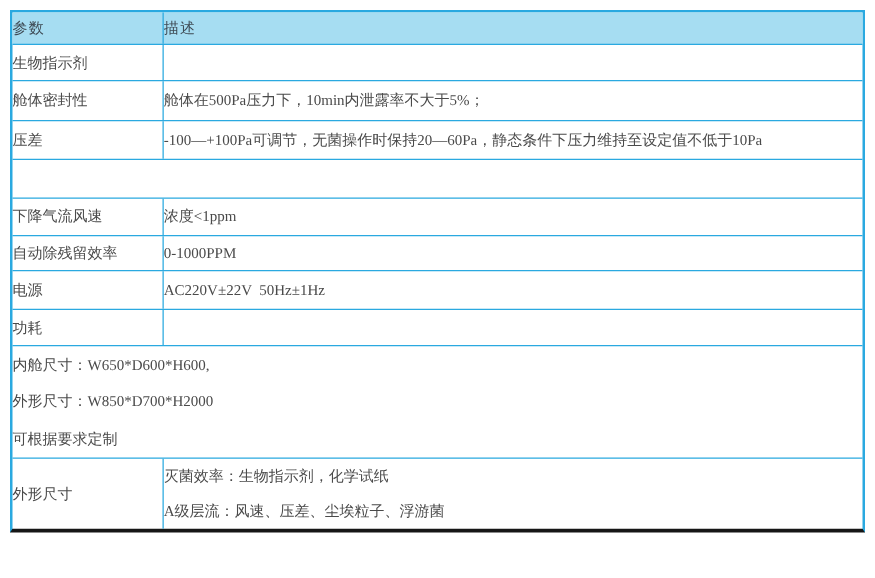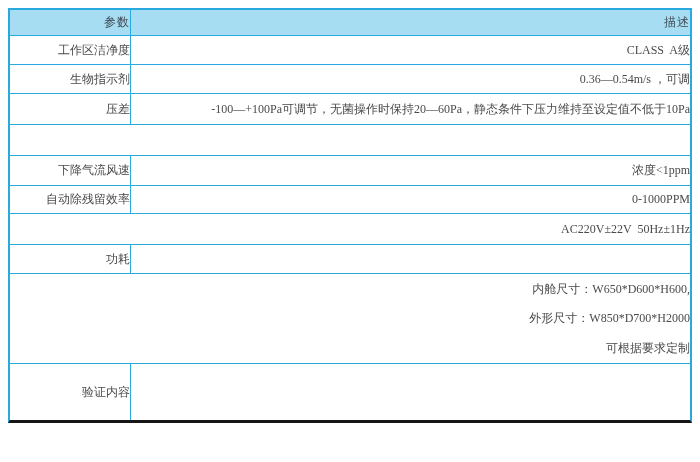--- a/index.html
+++ b/index.html
@@ -36,21 +36,21 @@
   .row:last-child { border-bottom: none; }
   .row.header {
     background: #a6ddf2;
     color: #3f4b55;
     font-size: 13px;
   }
   .cell {
     box-sizing: border-box;
     display: flex;
     flex-direction: column;
-    align-items: flex-end;
+    align-items: flex-start;
     justify-content: space-around;
     font-size: 12px;
   }
   .param {
     width: 121px;
     border-right: 1px solid #2aa9e0;
     text-align: center;
   }
   .desc {
     flex: 1;
@@ -70,38 +70,35 @@
 
     <div class="row header" style="height:26px">
       <div class="cell param">
         <div class="line">参数</div>
       </div>
       <div class="cell desc">
         <div class="line">描述</div>
       </div>
     </div>
 
-    <div class="row" style="height:29px">
-      <div class="cell param">
-        <div class="line">工作区洁净度</div>
-      </div>
-      <div class="cell desc">
-        <div class="line">CLASS  A级</div>
-      </div>
-    </div>
 
     <div class="row" style="height:29px">
       <div class="cell param">
         <div class="line">生物指示剂</div>
       </div>
+    </div>
+
+    <div class="row" style="height:32px">
+      <div class="cell param">
+        <div class="line">舱体密封性</div>
+      </div>
       <div class="cell desc">
-        <div class="line">0.36—0.54m/s ，可调</div>
+        <div class="line">舱体在500Pa压力下，10min内泄露率不大于5%；</div>
       </div>
     </div>
-
 
     <div class="row" style="height:31px">
       <div class="cell param">
         <div class="line">压差</div>
       </div>
       <div class="cell desc">
         <div class="line">-100—+100Pa可调节，无菌操作时保持20—60Pa，静态条件下压力维持至设定值不低于10Pa</div>
       </div>
     </div>
 
@@ -120,20 +117,23 @@
     <div class="row" style="height:28px">
       <div class="cell param">
         <div class="line">自动除残留效率</div>
       </div>
       <div class="cell desc">
         <div class="line">0-1000PPM</div>
       </div>
     </div>
 
     <div class="row" style="height:31px">
+      <div class="cell param">
+        <div class="line">电源</div>
+      </div>
       <div class="cell desc">
         <div class="line">AC220V±22V  50Hz±1Hz</div>
       </div>
     </div>
 
     <div class="row" style="height:29px">
       <div class="cell param">
         <div class="line">功耗</div>
       </div>
     </div>
@@ -141,18 +141,22 @@
     <div class="row" style="height:90px">
       <div class="cell desc">
         <div class="line">内舱尺寸：W650*D600*H600,</div>
         <div class="line">外形尺寸：W850*D700*H2000</div>
         <div class="line">可根据要求定制</div>
       </div>
     </div>
 
     <div class="row" style="height:56px">
       <div class="cell param">
-        <div class="line">验证内容</div>
+        <div class="line">外形尺寸</div>
+      </div>
+      <div class="cell desc">
+        <div class="line">灭菌效率：生物指示剂，化学试纸</div>
+        <div class="line">A级层流：风速、压差、尘埃粒子、浮游菌</div>
       </div>
     </div>
 
   </div>
 </div>
 
 </body></html>

